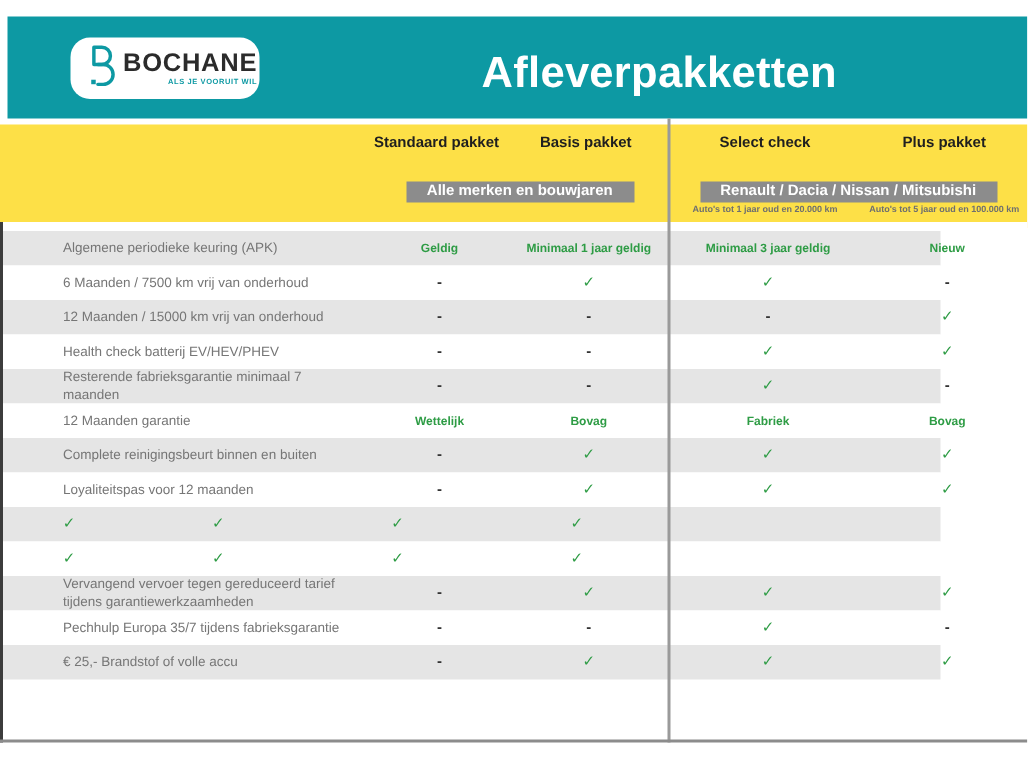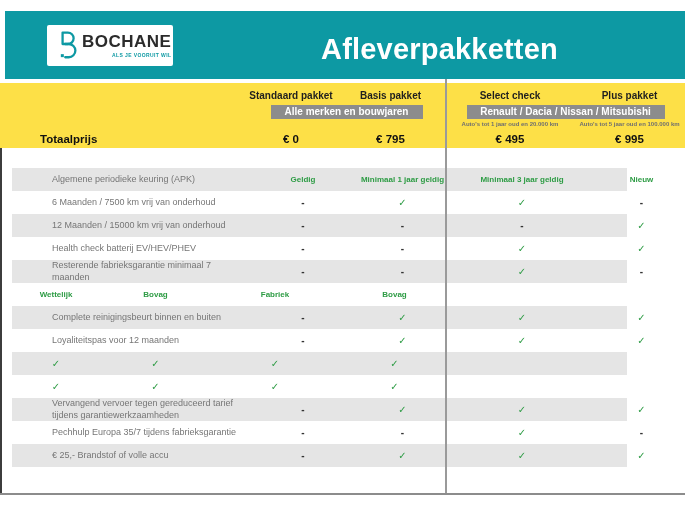--- a/index.html
+++ b/index.html
@@ -3,21 +3,21 @@
 <meta charset="utf-8">
 <style>
   * { margin:0; padding:0; box-sizing:border-box; }
   html,body { background:#ffffff; }
   body { font-family:"Liberation Sans","DejaVu Sans",sans-serif; }
   .page { position:relative; width:685px; height:514px; background:#fff; overflow:hidden; }
 
   
   .header { position:absolute; left:5px; top:11px; right:0; height:68px; background:#0D99A3; }
   .logo-box { position:absolute; left:42px; top:14px; width:126px; height:41px;
-              background:#fff; border-radius:2px; display:flex; align-items:center;
+              background:#fff; border-radius:13px; display:flex; align-items:center;
               padding:4px 8px 4px 9px; }
   .logo-icon { flex:0 0 auto; margin-right:4px; }
   .logo-text-wrap { display:flex; flex-direction:column; align-items:flex-end; }
   .logo-name { font-size:17px; font-weight:bold; color:#2b2b2b; letter-spacing:0.5px; line-height:1; }
   .logo-tagline { font-size:5px; font-weight:bold; color:#0D99A3; letter-spacing:0.4px; margin-top:2px; }
   .page-title { position:absolute; left:316px; top:22px; color:#ffffff; font-size:29px;
                 font-weight:bold; letter-spacing:0.2px; }
 
   
   .cell { flex:0 0 auto; }
@@ -25,35 +25,35 @@
   .c-std    { width:88px;  text-align:center; }
   .c-basis  { width:111px; text-align:center; }
   .c-select { width:128px; text-align:center; }
   .c-plus   { width:111px; text-align:center; }
 
   
   .colband { position:absolute; left:0; top:83px; width:685px; height:69px; background:#fde047; }
   .bline { display:flex; align-items:center; }
   .bl-titles { margin-top:6px; height:13px; }
   .col-title { font-size:10px; font-weight:bold; color:#1f1f1f; }
-  .bl-pills { margin-top:3px; height:14px; }
+  .bl-pills { margin-top:19px; height:14px; }
   .group { display:flex; justify-content:center; align-items:center; }
   .g1 { width:199px; } .g2 { width:239px; }
   .pill { background:#8C8C8C; color:#ffffff; font-size:10px; font-weight:bold;
           height:14px; line-height:14px; text-align:center; }
   .pill.p1 { width:152px; } .pill.p2 { width:198px; }
   .bl-subs { height:10px; }
   .sub { font-size:6px; font-weight:bold; color:#6f6f6f; }
   .bl-prices { margin-top:2px; height:16px; }
   .total-label { font-size:11.5px; font-weight:bold; color:#111; }
   .price { font-size:11.5px; font-weight:bold; color:#111; }
 
   
   .gap-row { position:absolute; left:2px; top:148px; width:683px; height:16px; background:#fff; }
-  .tbody { position:absolute; left:2px; top:168px; width:625px;padding-left:10px; }
+  .tbody { position:absolute; left:2px; top:154px; width:625px; }
   .trow { display:flex; align-items:center; min-height:23px; background:#fff; }
   .trow.odd { background:#E5E5E5; }
   .row-label { font-size:9px; color:#767676; line-height:1.25; }
   .val.check { color:#2E9C45; font-size:10px; font-weight:bold; }
   .val.dash  { color:#333333; font-size:10px; font-weight:bold; }
   .val.gtext { color:#2E9C45; font-size:8px; font-weight:bold; }
 
   
   .v-divider { position:absolute; left:445px; top:79px; width:2px; height:416px; background:#9a9a9a; }
   .l-border  { position:absolute; left:0; top:148px; width:2px; height:347px; background:#3c3c3c; }
@@ -146,20 +146,21 @@
         <div class="cell val c-plus check">✓</div>
       </div>
       <div class="trow odd">
         <div class="cell c-label row-label">Resterende fabrieksgarantie minimaal 7 maanden</div>
         <div class="cell val c-std dash">-</div>
         <div class="cell val c-basis dash">-</div>
         <div class="cell val c-select check">✓</div>
         <div class="cell val c-plus dash">-</div>
       </div>
       <div class="trow even">
+        <div class="cell c-label row-label">12 Maanden  garantie</div>
         <div class="cell val c-std gtext">Wettelijk</div>
         <div class="cell val c-basis gtext">Bovag</div>
         <div class="cell val c-select gtext">Fabriek</div>
         <div class="cell val c-plus gtext">Bovag</div>
       </div>
       <div class="trow odd">
         <div class="cell c-label row-label">Complete reinigingsbeurt binnen en buiten</div>
         <div class="cell val c-std dash">-</div>
         <div class="cell val c-basis check">✓</div>
         <div class="cell val c-select check">✓</div>

